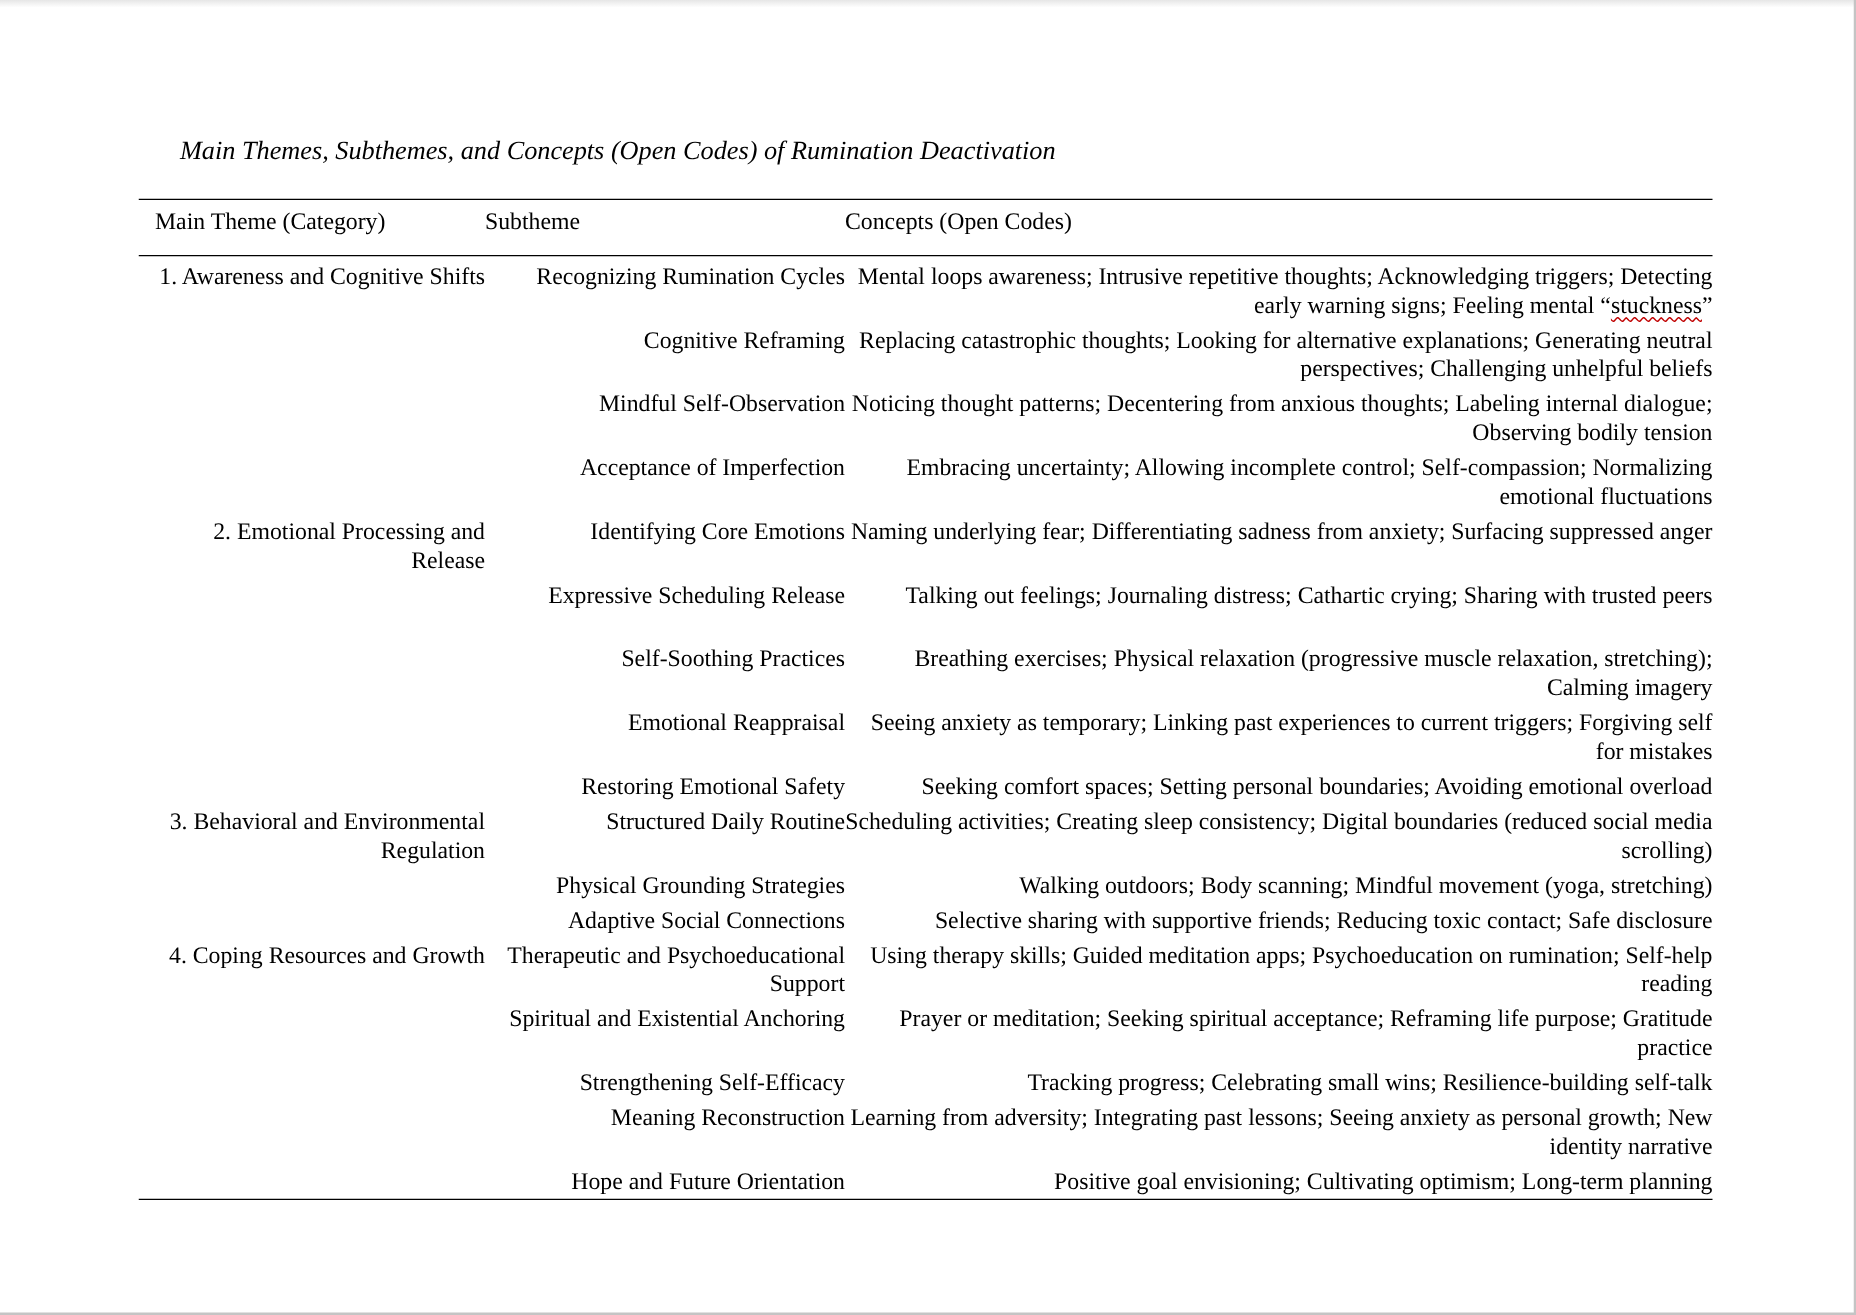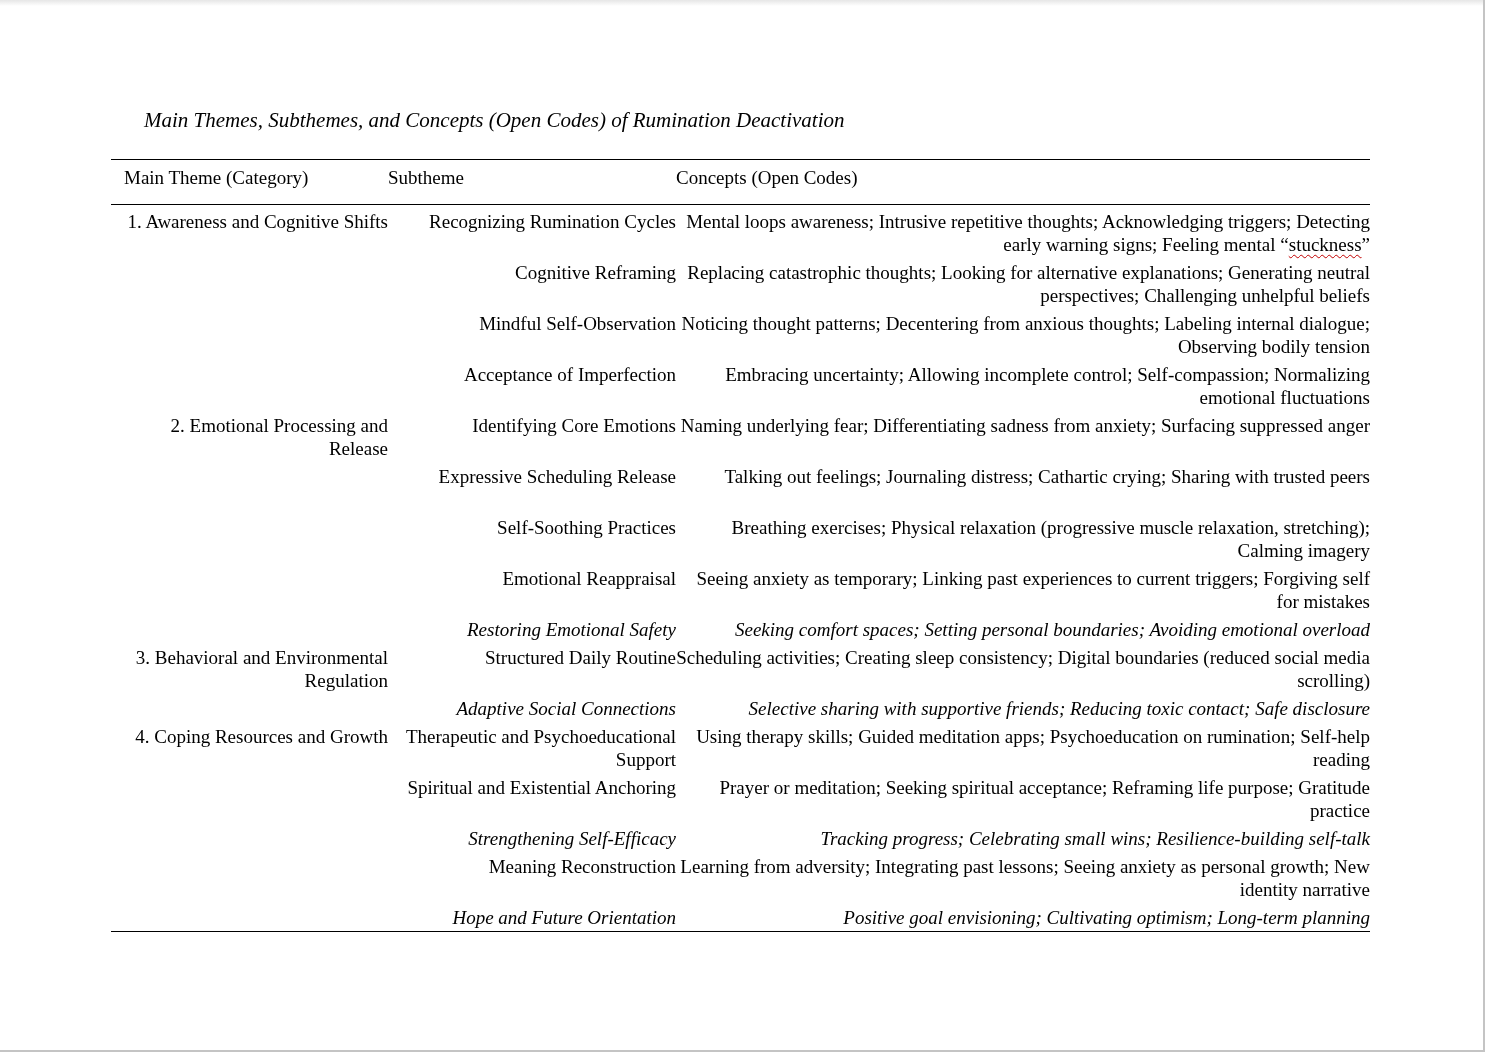--- a/index.html
+++ b/index.html
@@ -25,21 +25,21 @@
     position: absolute; left: 111px; top: 159px; width: 1259px;
     border-collapse: collapse; font-size: 19px; line-height: 23px;
   }
   table.doc-table thead tr th {
     font-weight: normal; text-align: left; vertical-align: top;
     padding: 6px 0 15px 0; height: 22px;
     border-top: 1.5px solid #000; border-bottom: 1.5px solid #000;
   }
   table.doc-table td { vertical-align: top; padding: 0; }
   table.doc-table tbody tr td { padding-top: 5px; text-align: right; }
-  table.doc-table tbody tr.single td { height: 23px; font-style: italic; }
+  table.doc-table tbody tr.single td { height: 23px; }
   table.doc-table tbody tr.double td { height: 46px; }
   table.doc-table tbody tr:last-child td { border-bottom: 1.5px solid #000; height: 25px; }
   .c1 { width: 277px; padding-left: 13px !important; box-sizing: border-box; }
   .c2 { width: 288px; margin-left: 20px; }
   .c3 { width: 694px; }
   th.c1 { padding-left: 13px !important; }
 </style>
 </head>
 <body>
 
@@ -103,20 +103,25 @@
         <td class="c2">Restoring Emotional Safety</td>
         <td class="c3">Seeking comfort spaces; Setting personal boundaries; Avoiding emotional overload</td>
       </tr>
       <tr class="double">
         <td class="c1">3. Behavioral and Environmental Regulation</td>
         <td class="c2">Structured Daily Routine</td>
         <td class="c3">Scheduling activities; Creating sleep consistency; Digital boundaries (reduced social media scrolling)</td>
       </tr>
       <tr class="single">
         <td class="c1"></td>
+        <td class="c2">Physical Grounding Strategies</td>
+        <td class="c3">Walking outdoors; Body scanning; Mindful movement (yoga, stretching)</td>
+      </tr>
+      <tr class="single">
+        <td class="c1"></td>
         <td class="c2">Adaptive Social Connections</td>
         <td class="c3">Selective sharing with supportive friends; Reducing toxic contact; Safe disclosure</td>
       </tr>
       <tr class="double">
         <td class="c1">4. Coping Resources and Growth</td>
         <td class="c2">Therapeutic and Psychoeducational Support</td>
         <td class="c3">Using therapy skills; Guided meditation apps; Psychoeducation on rumination; Self-help reading</td>
       </tr>
       <tr class="double">
         <td class="c1"></td>

